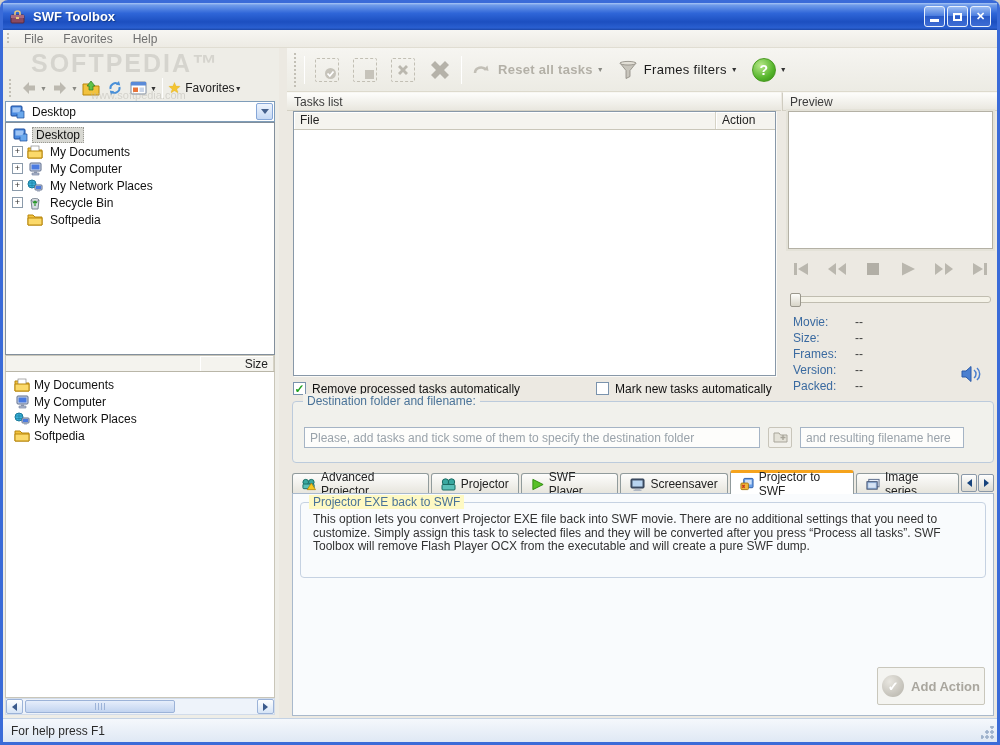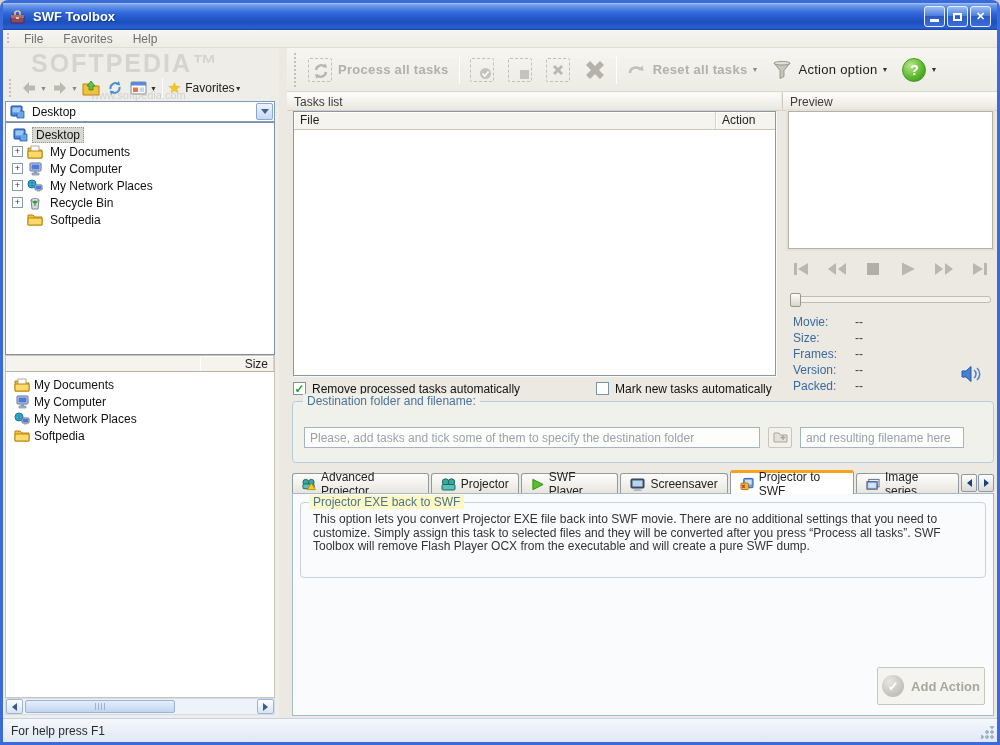--- a/index.html
+++ b/index.html
@@ -372,31 +372,20 @@
             <div class="tri-r"></div>
           </div>
     </div>
   </div>
 
   <div class="watermark">SOFTPEDIA™</div>
   <div class="watermark2">www.softpedia.com</div>
 
   <div class="main-toolbar">
     <div class="grip" style="height:34px"></div>
-    <div class="tbtn">
-      <div class="dashed-ico">
-        <svg width="18" height="18" viewBox="0 0 18 18">
-          <path d="M4 8 a5.5 5.5 0 0 1 9-3.5" fill="none" stroke="#b8b5ac" stroke-width="2.4"></path>
-          <path d="M14 10 a5.5 5.5 0 0 1 -9 3.5" fill="none" stroke="#b8b5ac" stroke-width="2.4"></path>
-          <path d="M13.6 1.2 L15 6 L10.4 5 Z" fill="#b8b5ac"></path>
-              <path d="M4.4 16.8 L3 12 L7.6 13 Z" fill="#b8b5ac"></path>
-        </svg>
-      </div>
-      <span class="lbl">Process all tasks</span>
-    </div>
     <div class="vsep" style="height:28px"></div>
     <div class="tbtn">
       <div class="dashed-ico">
         <svg width="13" height="13" viewBox="0 0 13 13">
               <circle cx="6.5" cy="6.5" r="5.5" fill="#c6c3ba"></circle>
               <path d="M3.5 6.5 L5.8 9 L9.5 4.5" stroke="#fff" stroke-width="1.8" fill="none"></path>
             </svg>
       </div>
     </div>
     <div class="tbtn">
@@ -425,21 +414,21 @@
         <path d="M15.5 4.5 L16.5 10 L11.5 8.5 Z" fill="#c2bfb6"></path>
       </svg>
       <span class="lbl">Reset all tasks</span>
       <span class="dd">▼</span>
     </div>
     <div class="tbtn">
       <svg width="20" height="20" viewBox="0 0 20 20">
         <path d="M2 3 h16 l-6 7.5 v6 l-4 2 v-8 z" fill="#c8c5bc" stroke="#8a877e" stroke-width=".8"></path>
         <ellipse cx="10" cy="3.2" rx="8" ry="1.8" fill="#e2dfd6" stroke="#8a877e" stroke-width=".8"></ellipse>
       </svg>
-      <span class="lbl en" style="font-weight:normal;font-size:13px">Action option</span>
+      <span class="lbl en" style="font-weight:normal;font-size:13px">Frames filters</span>
       <span class="dd dark">▼</span>
     </div>
     <div class="tbtn">
       <div class="help-btn">?</div>
       <span class="dd dark">▼</span>
     </div>
   </div>
 
   <div class="hdrbar tasks-hdr">Tasks list</div>
   <div class="hdrbar preview-hdr">Preview</div>

